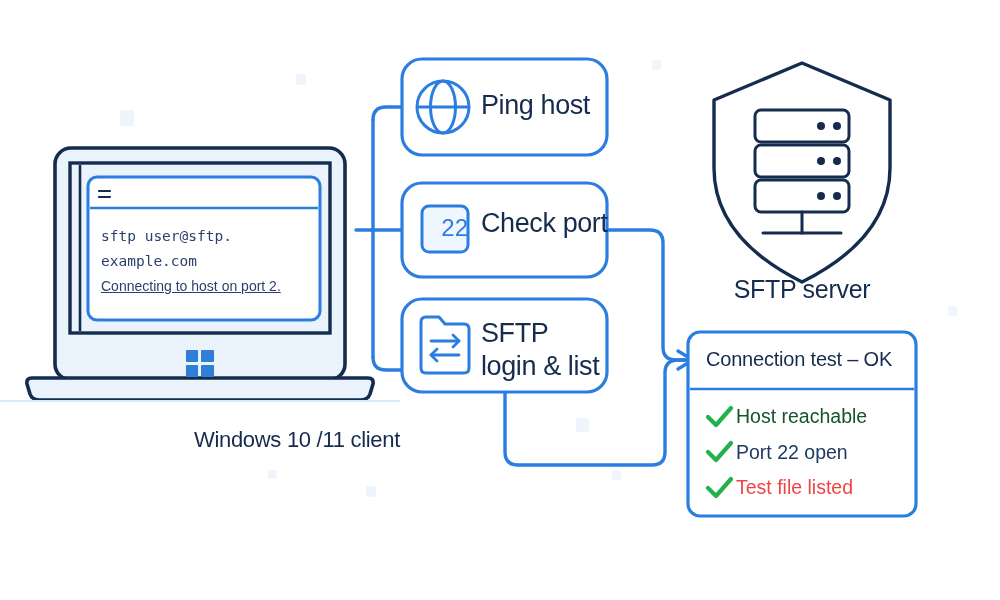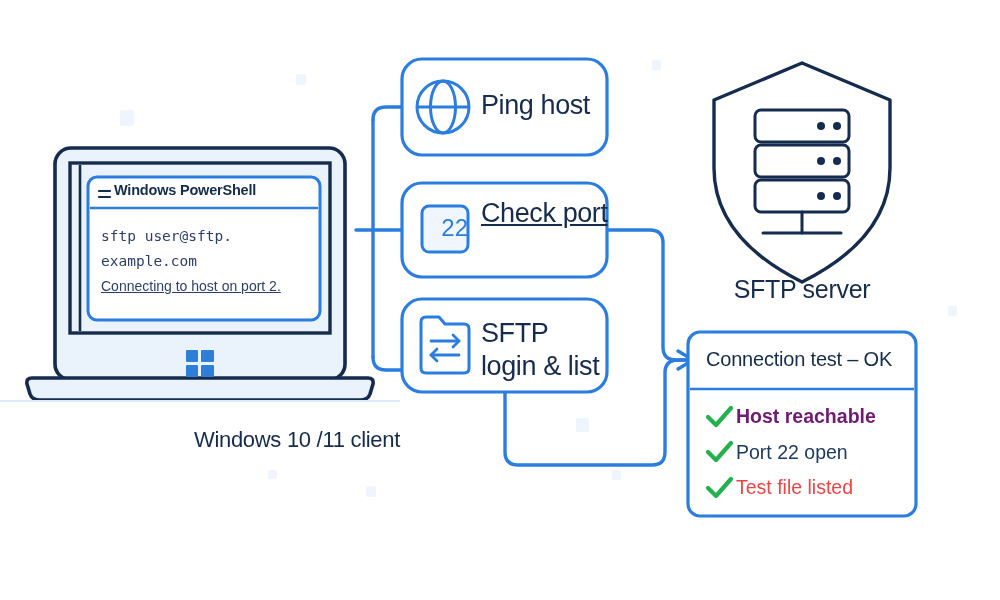--- a/index.html
+++ b/index.html
@@ -128,36 +128,35 @@
       <rect x="688" y="332" width="228" height="184" rx="12" fill="#ffffff" stroke="#2b7de0" stroke-width="3.2"></rect>
       <line x1="690" y1="389" x2="914" y2="389" stroke="#2b7de0" stroke-width="2.6"></line>
     </g>
     <g fill="none" stroke="#22b14c" stroke-width="4.2" stroke-linecap="round" stroke-linejoin="round">
       <polyline points="708,417 716,425 731,408"></polyline>
       <polyline points="708,452 716,460 731,443"></polyline>
       <polyline points="708,488 716,496 731,479"></polyline>
     </g>
   </svg>
 
-  <div class="txt" style="left:114px;top:182px;width:200px;font-size:14.5px;font-weight:bold;color:#152c4e;letter-spacing:-0.2px;">Windows PowerShell</div>
 
   <div class="txt" style="left:101px;top:228px;font-family:'DejaVu Sans Mono',monospace;font-size:14.5px;color:#2c3f6b;white-space:nowrap;">sftp user@sftp.</div>
   <div class="txt" style="left:101px;top:253px;font-family:'DejaVu Sans Mono',monospace;font-size:14.5px;color:#2c3f6b;white-space:nowrap;">example.com</div>
   <div class="txt" style="left:101px;top:278px;width:212px;font-size:14px;color:#2c3f6b;white-space:nowrap;overflow:hidden;text-decoration:underline;">Connecting to host on port 2.</div>
 
   <div class="txt" style="left:0px;top:427px;width:400px;text-align:right;font-size:22px;color:#152c4e;letter-spacing:-0.3px;">Windows 10 /11 client</div>
 
   <div class="txt" style="left:481px;top:90px;font-size:27px;color:#152c4e;letter-spacing:-0.4px;">Ping host</div>
 
   <div class="txt" style="left:422px;top:214px;width:46px;text-align:right;font-size:24px;color:#2b7de0;">22</div>
-  <div class="txt" style="left:481px;top:198px;font-size:27px;color:#152c4e;letter-spacing:-0.4px;text-decoration:underline;">Check port</div>
+  <div class="txt" style="left:481px;top:208px;font-size:27px;color:#152c4e;letter-spacing:-0.4px;">Check port</div>
 
   <div class="txt" style="left:481px;top:318px;font-size:27px;color:#152c4e;letter-spacing:-0.4px;">SFTP</div>
   <div class="txt" style="left:662px;top:275px;width:280px;text-align:center;font-size:25px;color:#152c4e;letter-spacing:-0.3px;">SFTP server</div>
 
   <div class="txt" style="left:481px;top:351px;font-size:27px;color:#152c4e;letter-spacing:-0.4px;">login &amp; list</div>
 
   <div class="txt" style="left:706px;top:348px;font-size:20px;color:#152c4e;letter-spacing:-0.2px;">Connection test – OK</div>
-  <div class="txt" style="left:736px;top:405px;font-size:19.5px;color:#701a75;font-weight:bold;">Host reachable</div>
+  <div class="txt" style="left:736px;top:405px;font-size:19.5px;color:#14532d;">Host reachable</div>
   <div class="txt" style="left:736px;top:441px;font-size:19.5px;color:#1d3a63;">Port 22 open</div>
   <div class="txt" style="left:736px;top:476px;font-size:19.5px;color:#ef4444;">Test file listed</div>
 
 </div>
 
 </body></html>

